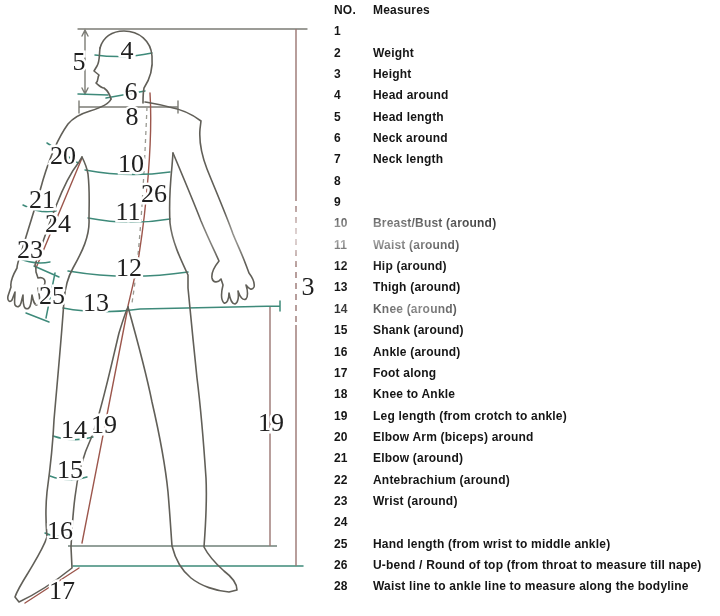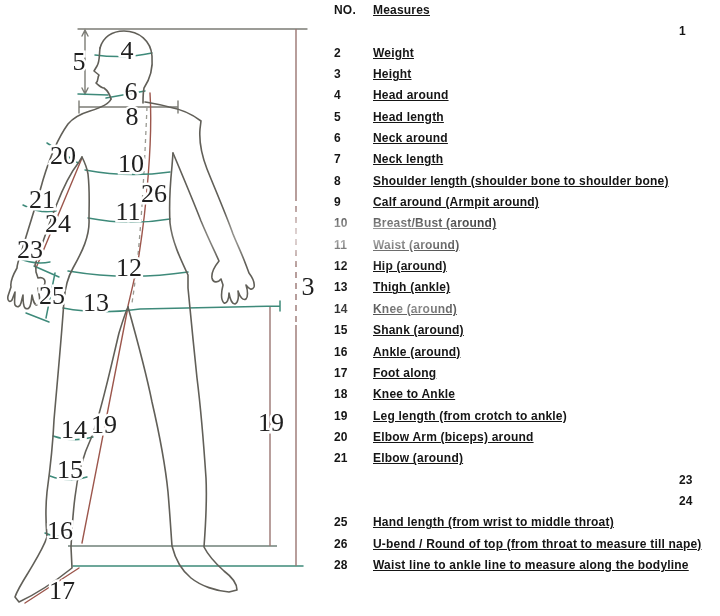--- a/index.html
+++ b/index.html
@@ -19,23 +19,23 @@
   .dustyred-dash{fill:none;stroke:#9a7672;stroke-width:1.4;stroke-dasharray:6 5;}
   .fig-num{
     font-family:"Liberation Serif",serif;font-size:26px;fill:#1f1f1f;
     text-anchor:middle;stroke:#ffffff;stroke-width:5px;paint-order:stroke;
   }
   
   .measures-table{
     position:absolute;left:330px;top:0;width:388px;
     color:#151515;font-weight:bold;font-size:12px;letter-spacing:.2px;
   }
-  .mrow{display:flex;align-items:center;height:21.35px;line-height:21.35px;white-space:nowrap;justify-content:flex-end;}
+  .mrow{display:flex;align-items:center;height:21.35px;line-height:21.35px;white-space:nowrap;}
   .mrow .no{width:43px;padding-left:4px;box-sizing:border-box;flex:none;}
-  .mrow .lbl{flex:1;text-decoration:underline;}
+  .mrow .lbl{flex:1;}
   
   .haze{position:absolute;pointer-events:none;}
   .haze1{left:150px;top:205px;width:410px;height:62px;
     background:radial-gradient(ellipse at 50% 50%,rgba(255,255,255,.75),rgba(255,255,255,0) 72%);}
   .haze2{left:320px;top:294px;width:190px;height:30px;
     background:radial-gradient(ellipse at 50% 50%,rgba(255,255,255,.55),rgba(255,255,255,0) 75%);}
 </style>
 </head>
 <body>
 
@@ -151,41 +151,39 @@
         <div class="mrow">
           <span class="no">6</span>
           <span class="lbl">Neck around</span>
         </div>
         <div class="mrow">
           <span class="no">7</span>
           <span class="lbl">Neck length</span>
         </div>
         <div class="mrow">
           <span class="no">8</span>
-          <span class="lbl">Shoulder length (shoulder bone to shoulder bone)</span>
         </div>
         <div class="mrow">
           <span class="no">9</span>
-          <span class="lbl">Calf around (Armpit around)</span>
         </div>
         <div class="mrow">
           <span class="no">10</span>
           <span class="lbl">Breast/Bust (around)</span>
         </div>
         <div class="mrow">
           <span class="no">11</span>
           <span class="lbl">Waist (around)</span>
         </div>
         <div class="mrow">
           <span class="no">12</span>
           <span class="lbl">Hip (around)</span>
         </div>
         <div class="mrow">
           <span class="no">13</span>
-          <span class="lbl">Thigh (ankle)</span>
+          <span class="lbl">Thigh (around)</span>
         </div>
         <div class="mrow">
           <span class="no">14</span>
           <span class="lbl">Knee (around)</span>
         </div>
         <div class="mrow">
           <span class="no">15</span>
           <span class="lbl">Shank (around)</span>
         </div>
         <div class="mrow">
@@ -206,28 +204,33 @@
         </div>
         <div class="mrow">
           <span class="no">20</span>
           <span class="lbl">Elbow Arm (biceps) around</span>
         </div>
         <div class="mrow">
           <span class="no">21</span>
           <span class="lbl">Elbow (around)</span>
         </div>
         <div class="mrow">
+          <span class="no">22</span>
+          <span class="lbl">Antebrachium (around)</span>
+        </div>
+        <div class="mrow">
           <span class="no">23</span>
+          <span class="lbl">Wrist (around)</span>
         </div>
         <div class="mrow">
           <span class="no">24</span>
         </div>
         <div class="mrow">
           <span class="no">25</span>
-          <span class="lbl">Hand length (from wrist to middle throat)</span>
+          <span class="lbl">Hand length (from wrist to middle ankle)</span>
         </div>
         <div class="mrow">
           <span class="no">26</span>
           <span class="lbl">U-bend / Round of top (from throat to measure till nape)</span>
         </div>
         <div class="mrow">
           <span class="no">28</span>
           <span class="lbl">Waist line to ankle line to measure along the bodyline</span>
         </div>
       </div>

